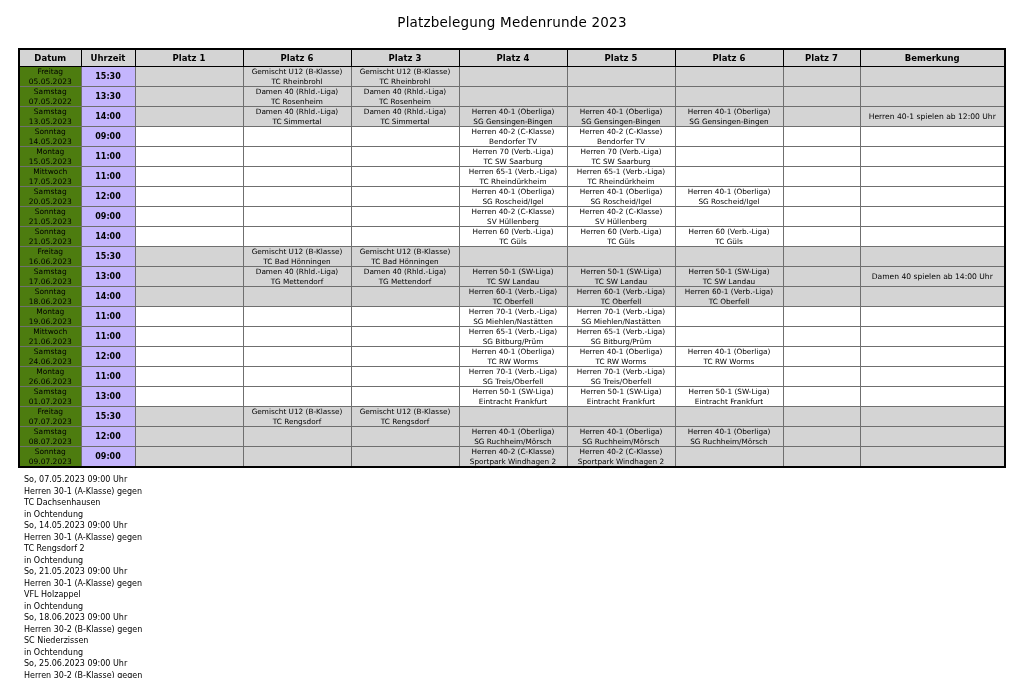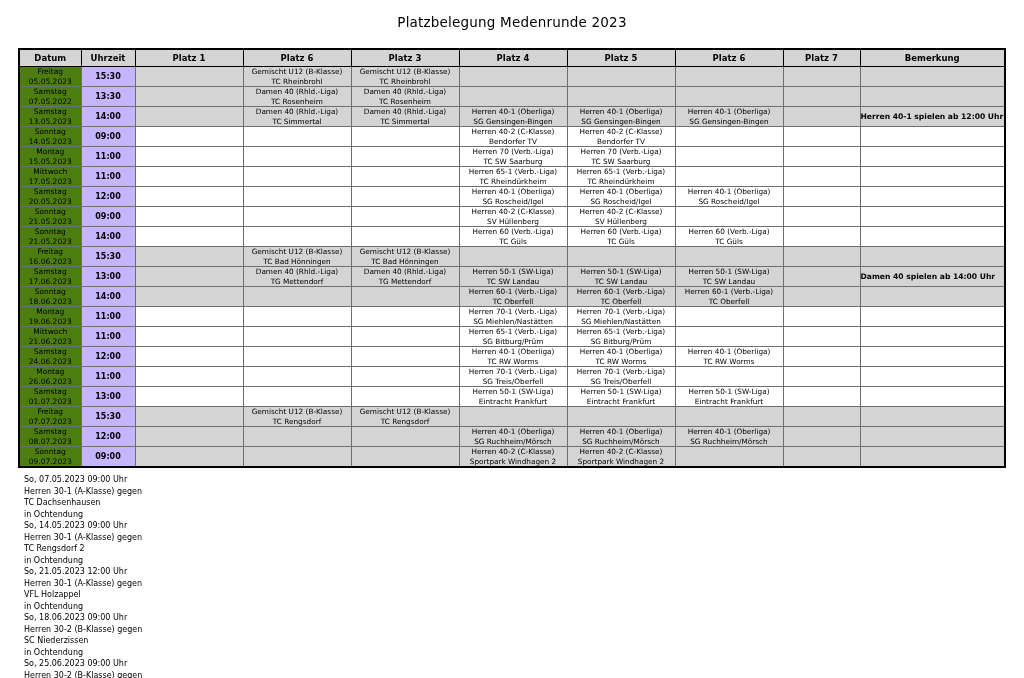--- a/index.html
+++ b/index.html
@@ -69,21 +69,22 @@
     width: 54px;
   }
   td.court {
     font-size: 7.3px;
     text-align: center;
     line-height: 9.3px;
     padding: 2px 1px;
   }
   td.note {
     font-size: 7.6px;
-    font-weight: bold;
+    text-align: center;
+    font-weight: normal;
     border-right: 2px solid #000;
     padding: 1px 2px;
   }
   tr.shaded td.court, tr.shaded td.note, tr.shaded td.empty {
     background: #d4d4d4;
   }
   tr.plain td.court, tr.plain td.note, tr.plain td.empty {
     background: #ffffff;
   }
   tbody tr:last-child td { border-bottom: 2px solid #000; }
@@ -608,21 +609,21 @@
         <div class="f3">TC Dachsenhausen</div>
         <div class="f4">in Ochtendung</div>
       </div>
       <div class="frow">
         <div class="f1">So, 14.05.2023 09:00 Uhr</div>
         <div class="f2">Herren 30-1 (A-Klasse) gegen</div>
         <div class="f3">TC Rengsdorf 2</div>
         <div class="f4">in Ochtendung</div>
       </div>
       <div class="frow">
-        <div class="f1">So, 21.05.2023 12:00 Uhr</div>
+        <div class="f1">So, 21.05.2023 09:00 Uhr</div>
         <div class="f2">Herren 30-1 (A-Klasse) gegen</div>
         <div class="f3">VFL Holzappel</div>
         <div class="f4">in Ochtendung</div>
       </div>
       <div class="frow">
         <div class="f1">So, 18.06.2023 09:00 Uhr</div>
         <div class="f2">Herren 30-2 (B-Klasse) gegen</div>
         <div class="f3">SC Niederzissen</div>
         <div class="f4">in Ochtendung</div>
       </div>

